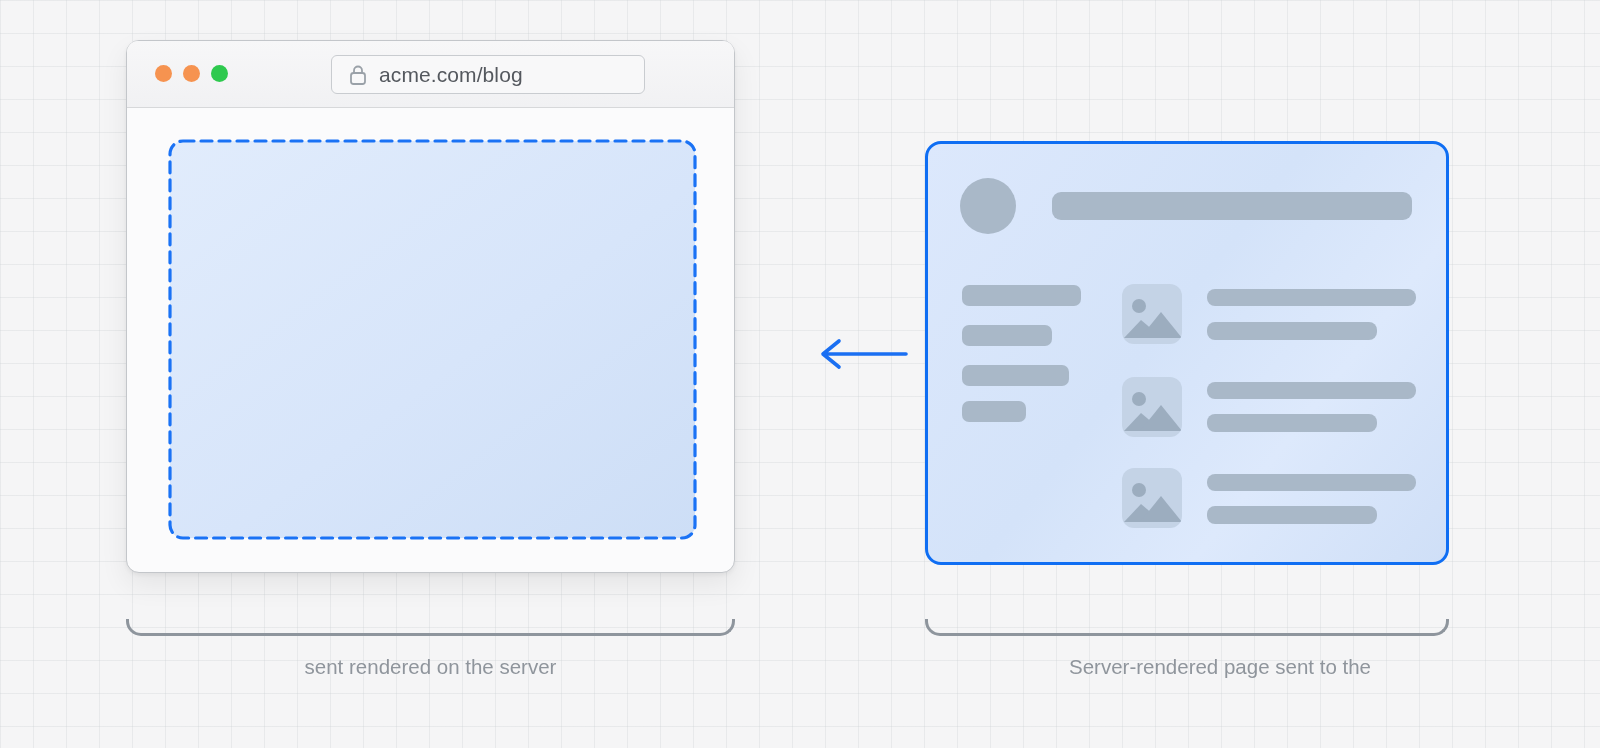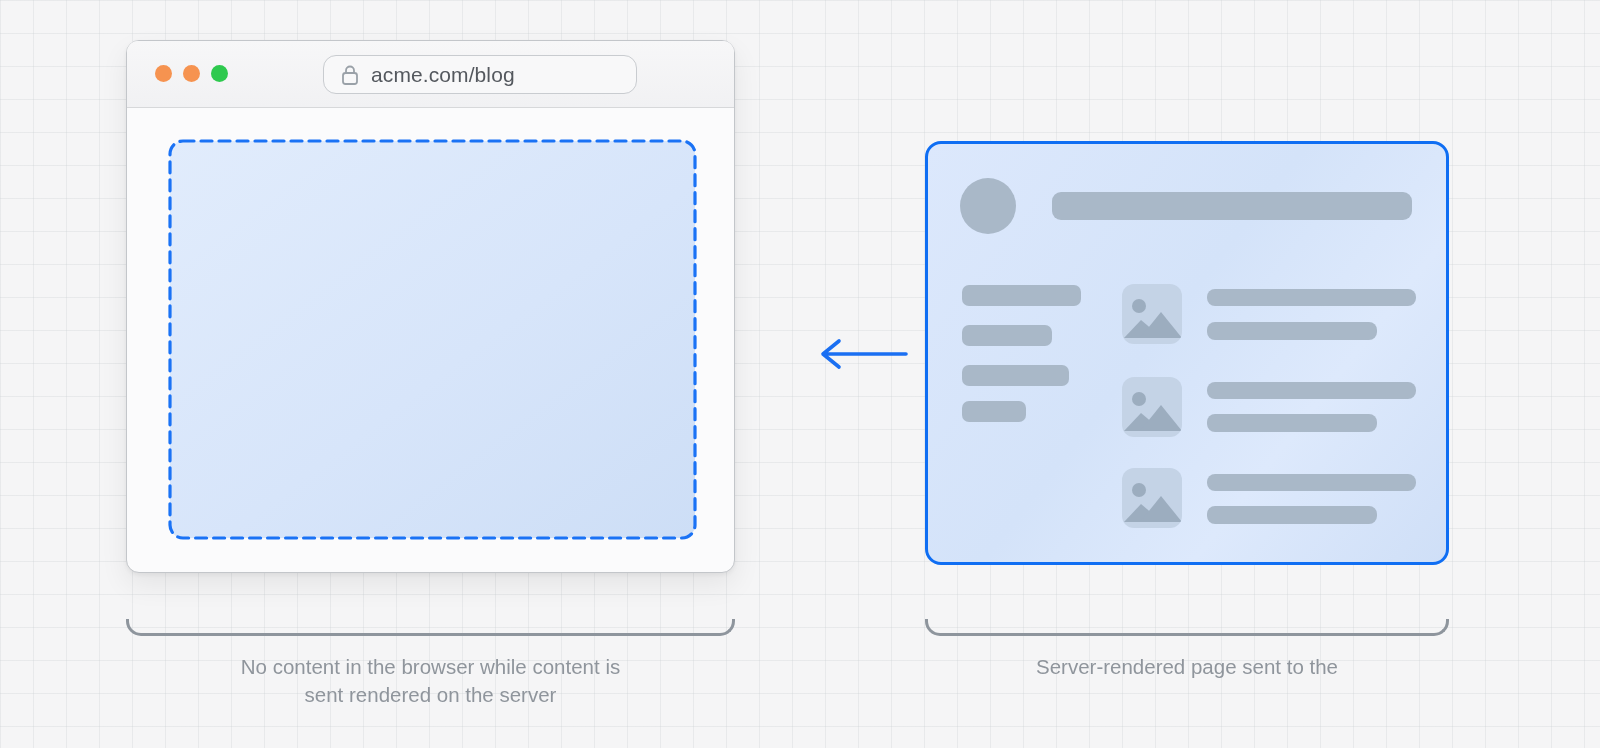--- a/index.html
+++ b/index.html
@@ -25,23 +25,23 @@
     background:linear-gradient(#f7f7f8,#f1f1f3);
     border-bottom:1.5px solid #d7d8da;
     border-radius:11px 11px 0 0;
     display:flex;align-items:center;
   }
   .traffic-lights{display:flex;gap:11px;margin-left:28px;}
   .light{width:17px;height:17px;border-radius:50%;}
   .light-1,.light-2{background:#f69350;}
   .light-3{background:#2ec94e;}
   .url-bar{
-    position:absolute;left:196px;top:14px;width:314px;height:39px;
+    position:absolute;left:204px;top:14px;width:314px;height:39px;
     box-sizing:border-box;background:#f8f8f9;
-    border:1.5px solid #c9ccd0;border-radius:13px;
+    border:1.5px solid #c9ccd0;border-radius:6px;
     display:flex;align-items:center;gap:11px;padding:0 16px;
   }
   .url-text{font-size:21px;color:#54585e;letter-spacing:0.1px;}
   .lock-icon{display:flex;align-items:center;}
 
   .ssr-box{position:absolute;left:41px;top:98px;}
 
   
   .server-panel{
     position:absolute;left:925px;top:141px;width:524px;height:424px;
@@ -74,21 +74,21 @@
     border:3px solid #8e959d;border-top:none;
     border-radius:0 0 15px 15px;
   }
   .bracket-left{left:126px;width:609px;}
   .bracket-right{left:925px;width:524px;}
   .caption{
     position:absolute;top:653px;text-align:center;
     font-size:20.5px;line-height:27.5px;color:#8f959c;
   }
   .caption-left{left:126px;width:609px;}
-  .caption-right{left:925px;width:524px;}
+  .caption-right{left:958px;width:524px;}
   .caption b{font-weight:700;color:#84898f;}
 </style>
 </head>
 <body>
 
 <div class="canvas">
 
   <svg width="0" height="0" style="position:absolute" aria-hidden="true">
     <defs>
       <symbol id="img-ph-sym" viewBox="0 0 60 60">
@@ -164,21 +164,20 @@
         <use href="#img-ph-sym" width="60" height="60"></use>
       </svg>
     <div class="ph line-a r3a"></div>
     <div class="ph line-b r3b"></div>
   </div>
 
   <div class="bracket bracket-left"></div>
   <div class="bracket bracket-right"></div>
 
   <div class="caption caption-left">
-    <div>No content in the browser while content is</div>
     <div>sent rendered on the server</div>
   </div>
 
   <div class="caption caption-right">
     <div>Server-rendered page sent to the</div>
   </div>
 
 </div>
 
 </body></html>

